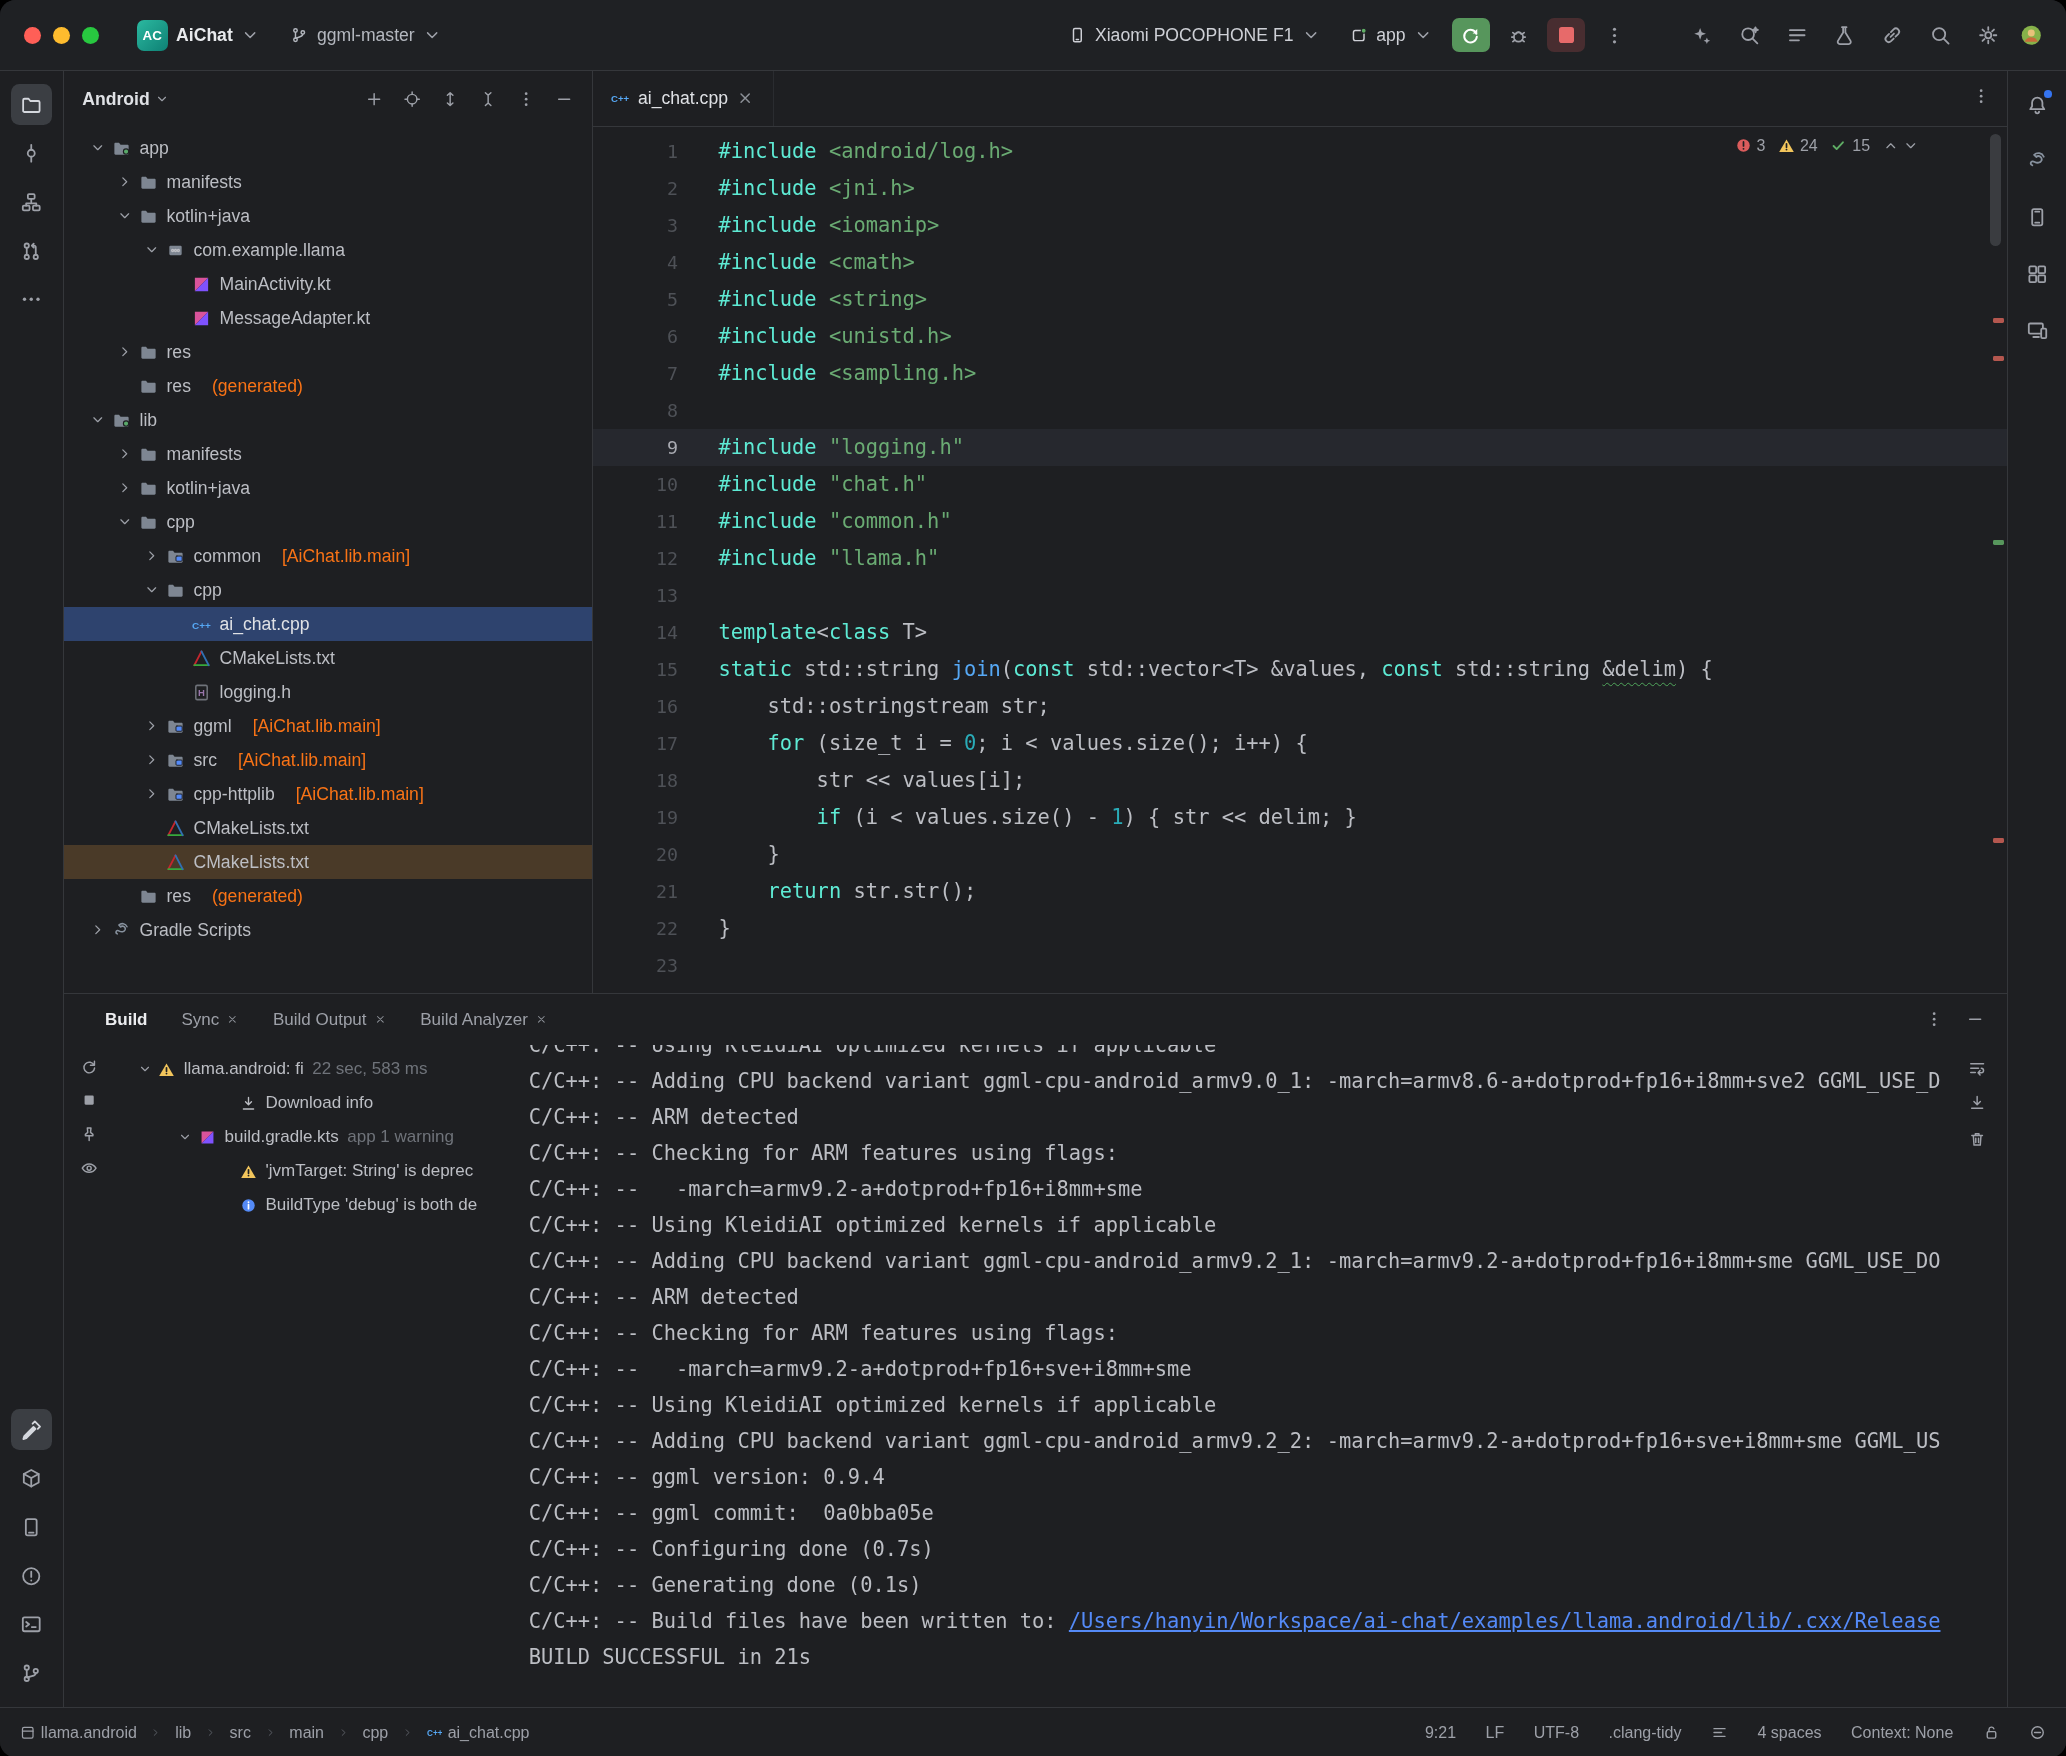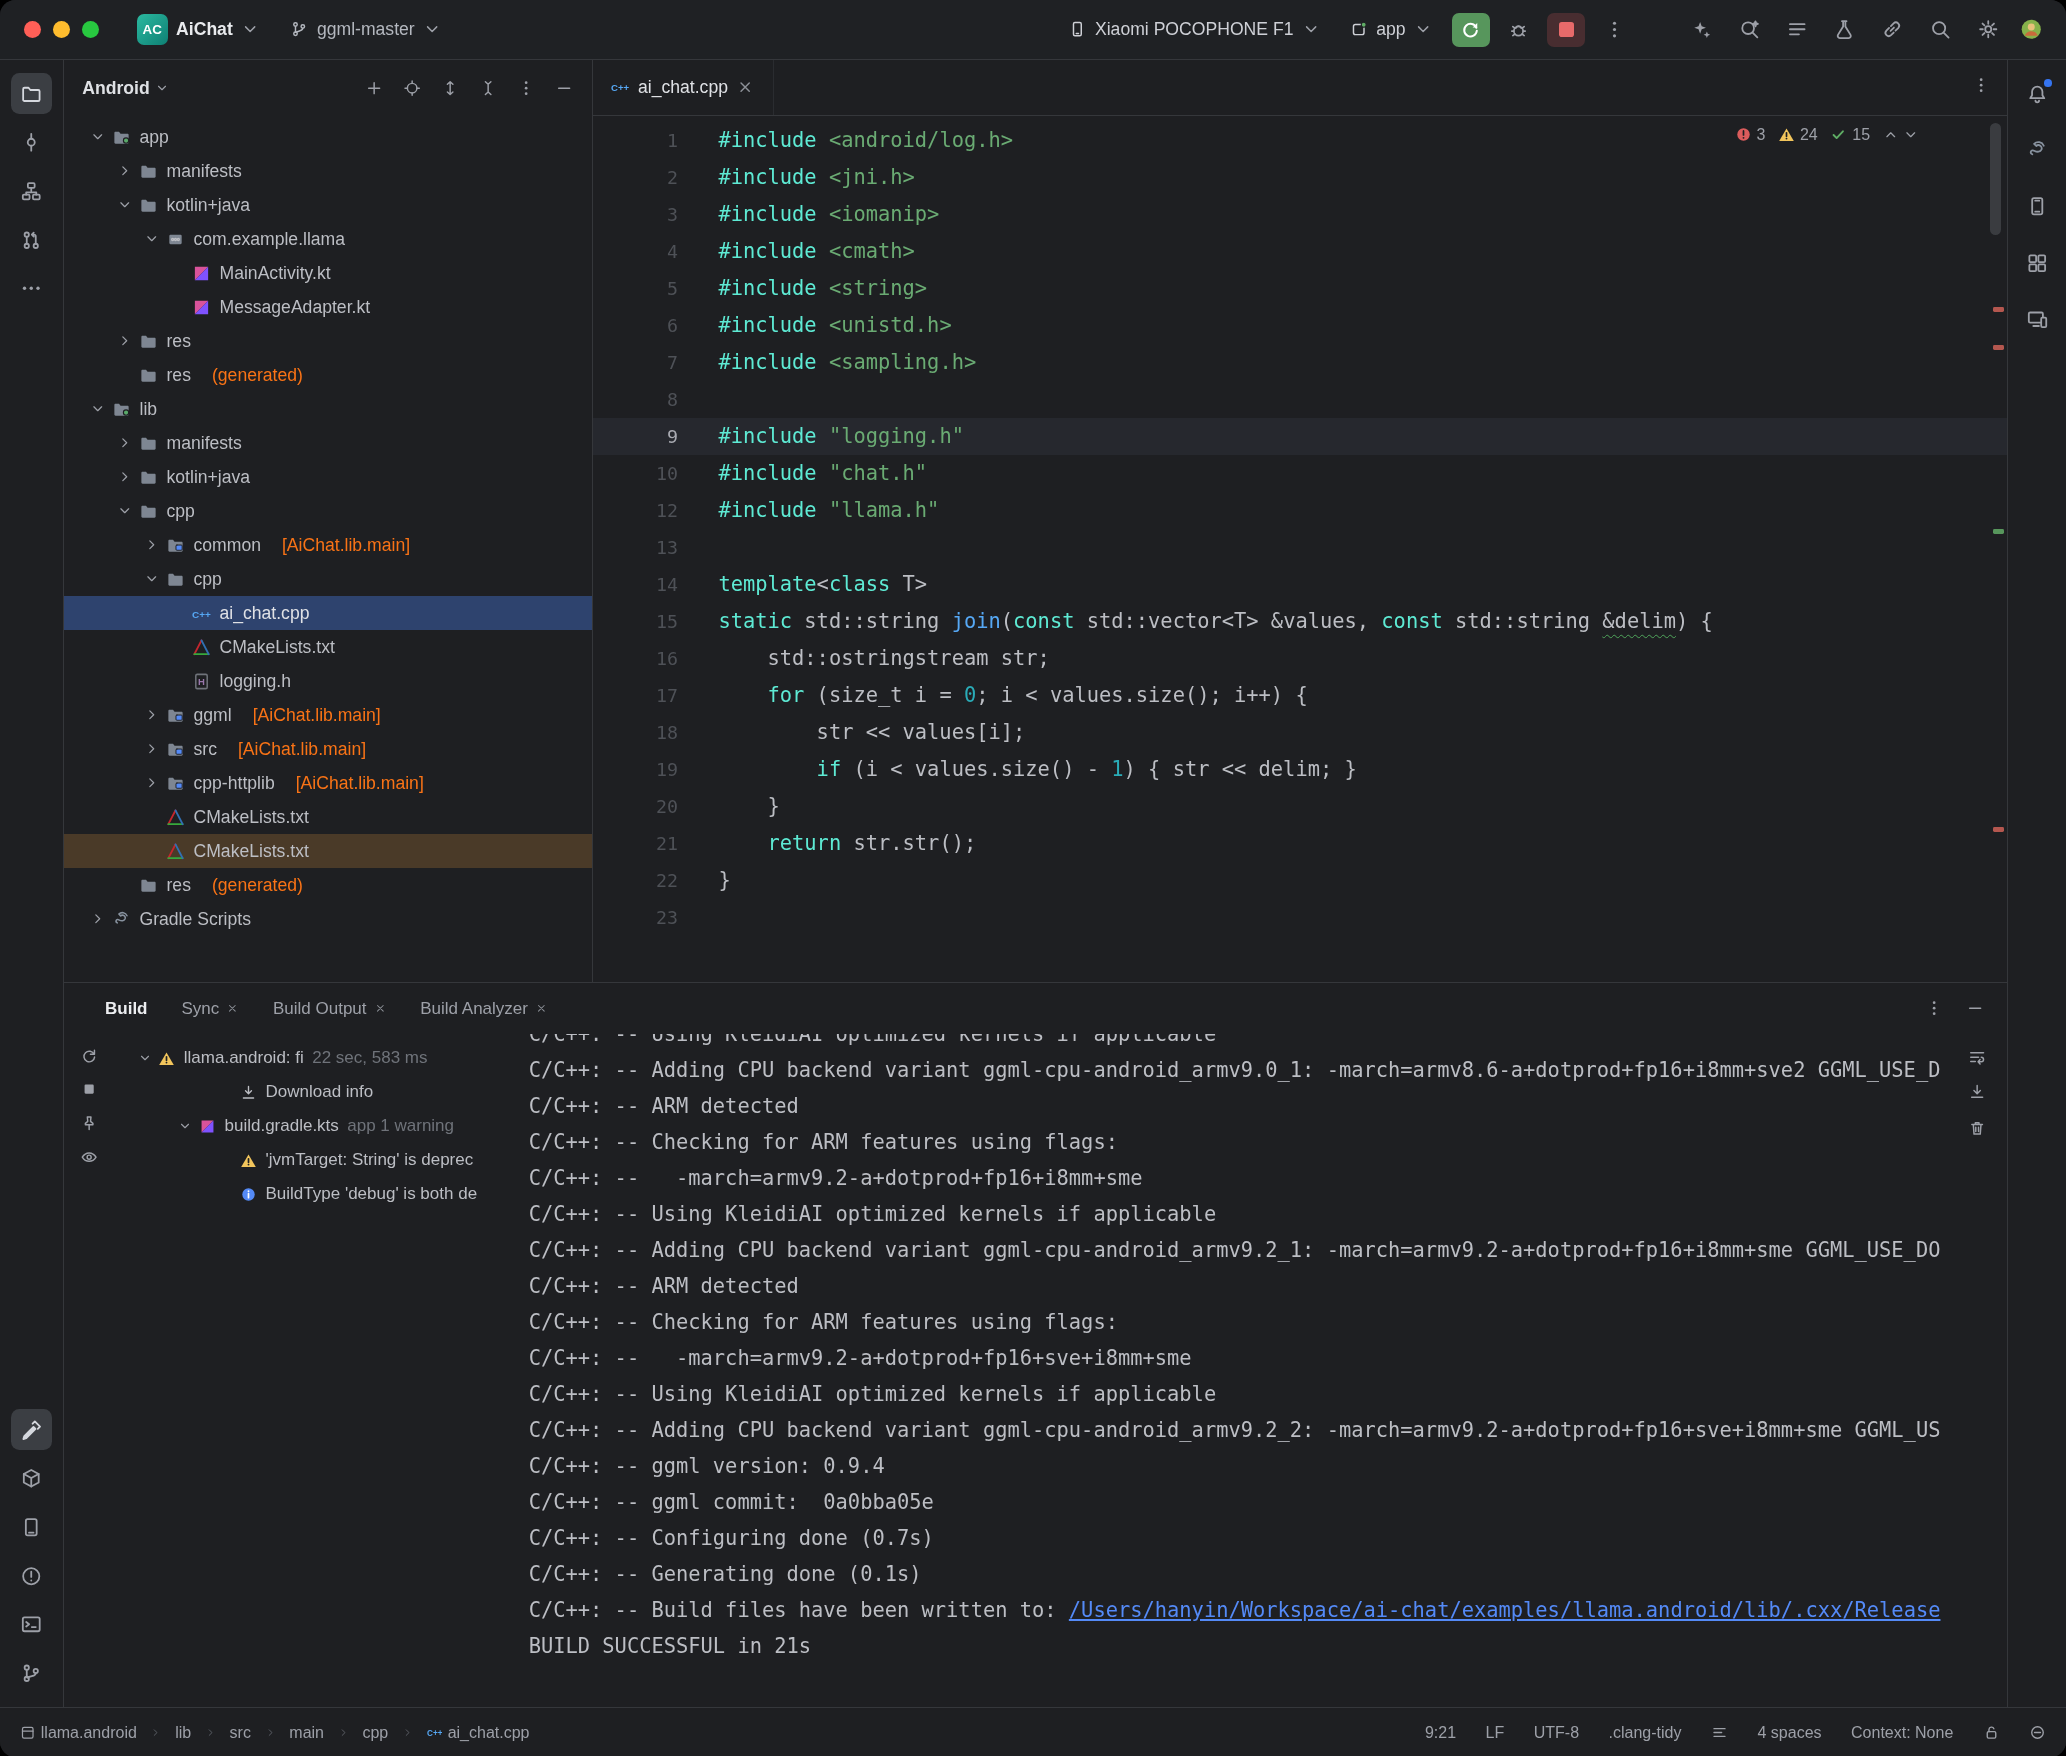--- a/index.html
+++ b/index.html
@@ -4,21 +4,21 @@
 <style>
   *{margin:0;padding:0;box-sizing:border-box}
   html,body{background:#000;width:2066px;height:1757px;overflow:hidden;
     font-family:"Liberation Sans",sans-serif;color:#BCBEC4;font-size:17.6px}
   .window{width:2066px;height:1757px;background:#1E1F22;border-radius:15.5px;overflow:hidden;
     display:flex;flex-direction:column}
   .icn{display:inline-flex;align-items:center;justify-content:center}
   svg{display:block}
 
   
-  .titlebar{height:60px;flex:none;background:#1F2124;border-bottom:1.4px solid #35373B;
+  .titlebar{height:71px;flex:none;background:#1F2124;border-bottom:1.4px solid #35373B;
     display:flex;align-items:center;padding:0 15.5px}
   .traffic{display:flex;gap:12px;margin-left:8.4px;flex:none}
   .light{width:17px;height:17px;border-radius:50%}
   .light.red{background:#FF5F57}.light.yellow{background:#FEBC2E}.light.green{background:#28C840}
   .tb-widget{display:flex;align-items:center;gap:8.4px;padding:5.6px 9.8px;border-radius:7px;
     cursor:pointer;color:#CED0D6;white-space:nowrap}
   .tb-widget .icn svg{width:18.3px;height:18.3px}
   .proj-badge{width:31px;height:31px;border-radius:7px;background:linear-gradient(135deg,#2BB9A0,#0E8074);
     color:#fff;font-weight:bold;font-size:13.4px;display:flex;align-items:center;justify-content:center}
   .proj-name{font-weight:bold;color:#E8EAED}
@@ -789,20 +789,21 @@
                 <div class="code-line"><span class="ln">1</span><span class="lc"><span class="tk-pp">#include</span><span class="tk-pl"> </span><span class="tk-str">&lt;android/log.h&gt;</span></span></div>
                 <div class="code-line"><span class="ln">2</span><span class="lc"><span class="tk-pp">#include</span><span class="tk-pl"> </span><span class="tk-str">&lt;jni.h&gt;</span></span></div>
                 <div class="code-line"><span class="ln">3</span><span class="lc"><span class="tk-pp">#include</span><span class="tk-pl"> </span><span class="tk-str">&lt;iomanip&gt;</span></span></div>
                 <div class="code-line"><span class="ln">4</span><span class="lc"><span class="tk-pp">#include</span><span class="tk-pl"> </span><span class="tk-str">&lt;cmath&gt;</span></span></div>
                 <div class="code-line"><span class="ln">5</span><span class="lc"><span class="tk-pp">#include</span><span class="tk-pl"> </span><span class="tk-str">&lt;string&gt;</span></span></div>
                 <div class="code-line"><span class="ln">6</span><span class="lc"><span class="tk-pp">#include</span><span class="tk-pl"> </span><span class="tk-str">&lt;unistd.h&gt;</span></span></div>
                 <div class="code-line"><span class="ln">7</span><span class="lc"><span class="tk-pp">#include</span><span class="tk-pl"> </span><span class="tk-str">&lt;sampling.h&gt;</span></span></div>
                 <div class="code-line"><span class="ln">8</span><span class="lc"></span></div>
                 <div class="code-line current"><span class="ln">9</span><span class="lc"><span class="tk-pp">#include</span><span class="tk-pl"> </span><span class="tk-str">"logging.h"</span></span></div>
                 <div class="code-line"><span class="ln">10</span><span class="lc"><span class="tk-pp">#include</span><span class="tk-pl"> </span><span class="tk-str">"chat.h"</span></span></div>
+                <div class="code-line"><span class="ln">11</span><span class="lc"><span class="tk-pp">#include</span><span class="tk-pl"> </span><span class="tk-str">"common.h"</span></span></div>
                 <div class="code-line"><span class="ln">12</span><span class="lc"><span class="tk-pp">#include</span><span class="tk-pl"> </span><span class="tk-str">"llama.h"</span></span></div>
                 <div class="code-line"><span class="ln">13</span><span class="lc"></span></div>
                 <div class="code-line"><span class="ln">14</span><span class="lc"><span class="tk-kw">template</span><span class="tk-pl">&lt;</span><span class="tk-kw">class</span><span class="tk-pl"> T&gt;</span></span></div>
                 <div class="code-line"><span class="ln">15</span><span class="lc"><span class="tk-kw">static</span><span class="tk-pl"> std::string </span><span class="tk-fn">join</span><span class="tk-pl">(</span><span class="tk-kw">const</span><span class="tk-pl"> std::vector&lt;T&gt; &amp;values, </span><span class="tk-kw">const</span><span class="tk-pl"> std::string </span><span class="tk-typo">&amp;delim</span><span class="tk-pl">) {</span></span></div>
                 <div class="code-line"><span class="ln">16</span><span class="lc"><span class="tk-pl">    std::ostringstream str;</span></span></div>
                 <div class="code-line"><span class="ln">17</span><span class="lc"><span class="tk-pl">    </span><span class="tk-kw">for</span><span class="tk-pl"> (size_t i = </span><span class="tk-num">0</span><span class="tk-pl">; i &lt; values.size(); i++) {</span></span></div>
                 <div class="code-line"><span class="ln">18</span><span class="lc"><span class="tk-pl">        str &lt;&lt; values[i];</span></span></div>
                 <div class="code-line"><span class="ln">19</span><span class="lc"><span class="tk-pl">        </span><span class="tk-kw">if</span><span class="tk-pl"> (i &lt; values.size() - </span><span class="tk-num">1</span><span class="tk-pl">) { str &lt;&lt; delim; }</span></span></div>
                 <div class="code-line"><span class="ln">20</span><span class="lc"><span class="tk-pl">    }</span></span></div>
                 <div class="code-line"><span class="ln">21</span><span class="lc"><span class="tk-pl">    </span><span class="tk-kw">return</span><span class="tk-pl"> str.str();</span></span></div>

